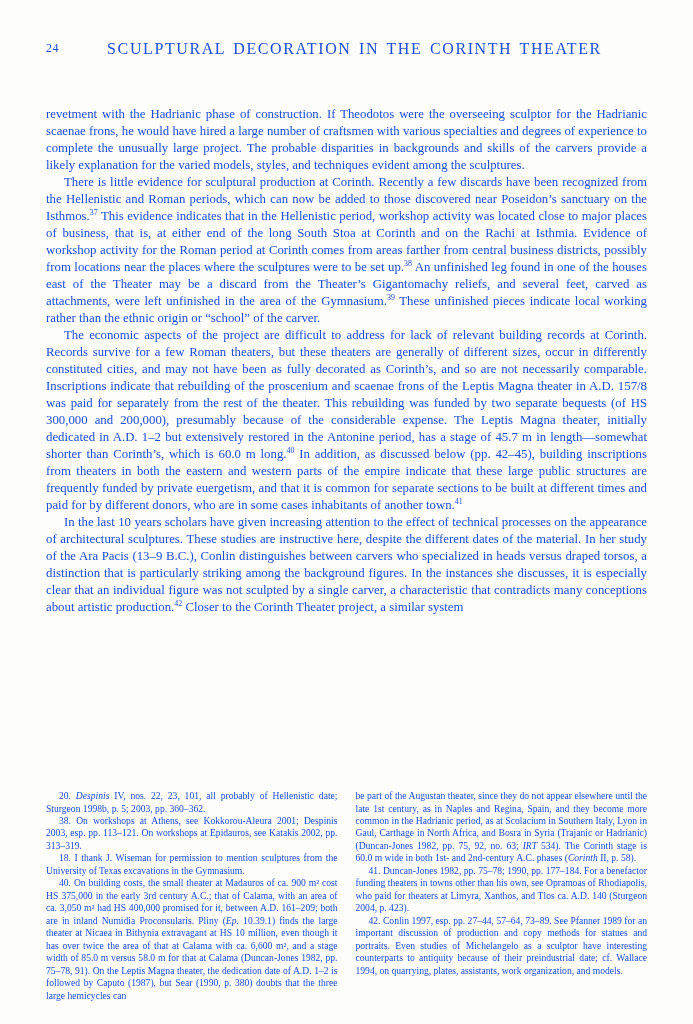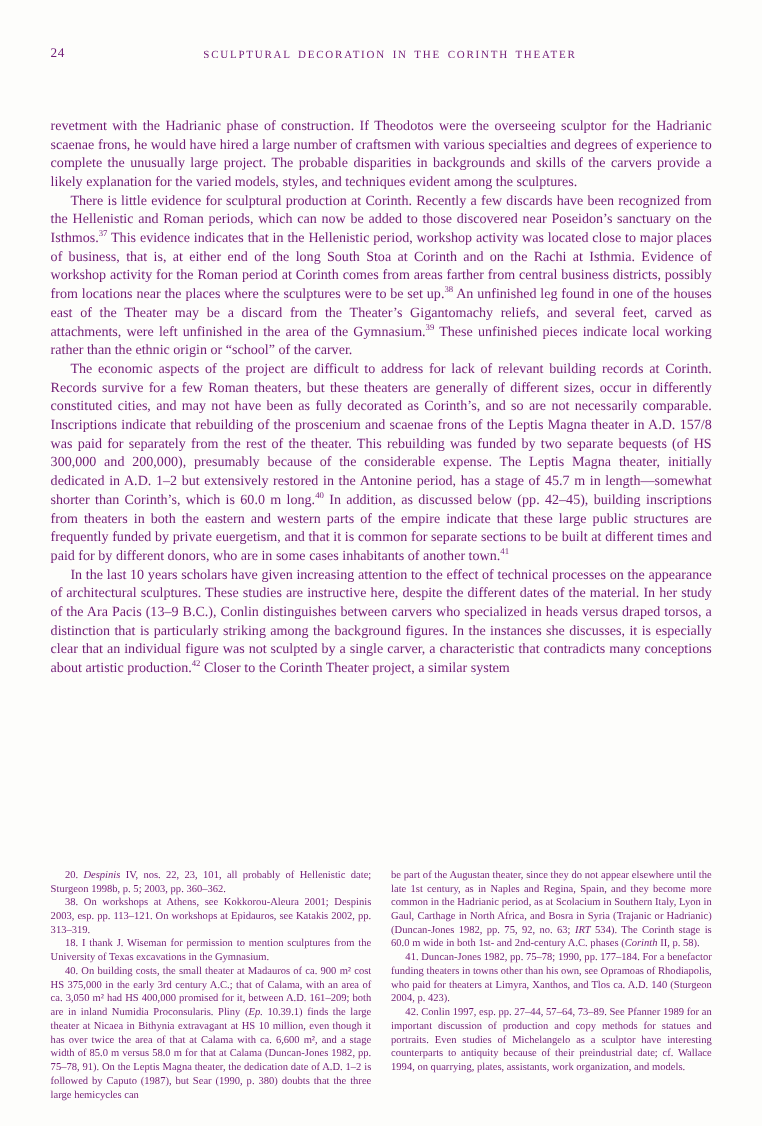--- a/index.html
+++ b/index.html
@@ -8,37 +8,37 @@
     width: 693px;
     height: 1024px;
     margin: 0 auto;
     background: #fdfdfb;
     box-sizing: border-box;
     padding: 40px 46px 22px 46px;
     display: flex;
     flex-direction: column;
     overflow: hidden;
     font-family: "Liberation Serif", serif;
-    color: #701a75;
+    color: #1d4ed8;
   }
   header.runhead {
     position: relative;
     height: 18px;
     margin-bottom: 12px;
     text-align: center;
   }
   .pagenum {
     position: absolute;
     left: 0;
     top: 1px;
     font-size: 12px;
     letter-spacing: 0.5px;
   }
   .runtitle {
-    font-size: 10px;
+    font-size: 16px;
     letter-spacing: 1.6px;
     word-spacing: 2px;
     margin-left: 16px;
   }
   main.bodytext p {
     margin: 0;
     font-size: 12.8px;
     line-height: 1.33;
     text-align: justify;
     text-indent: 18px;

